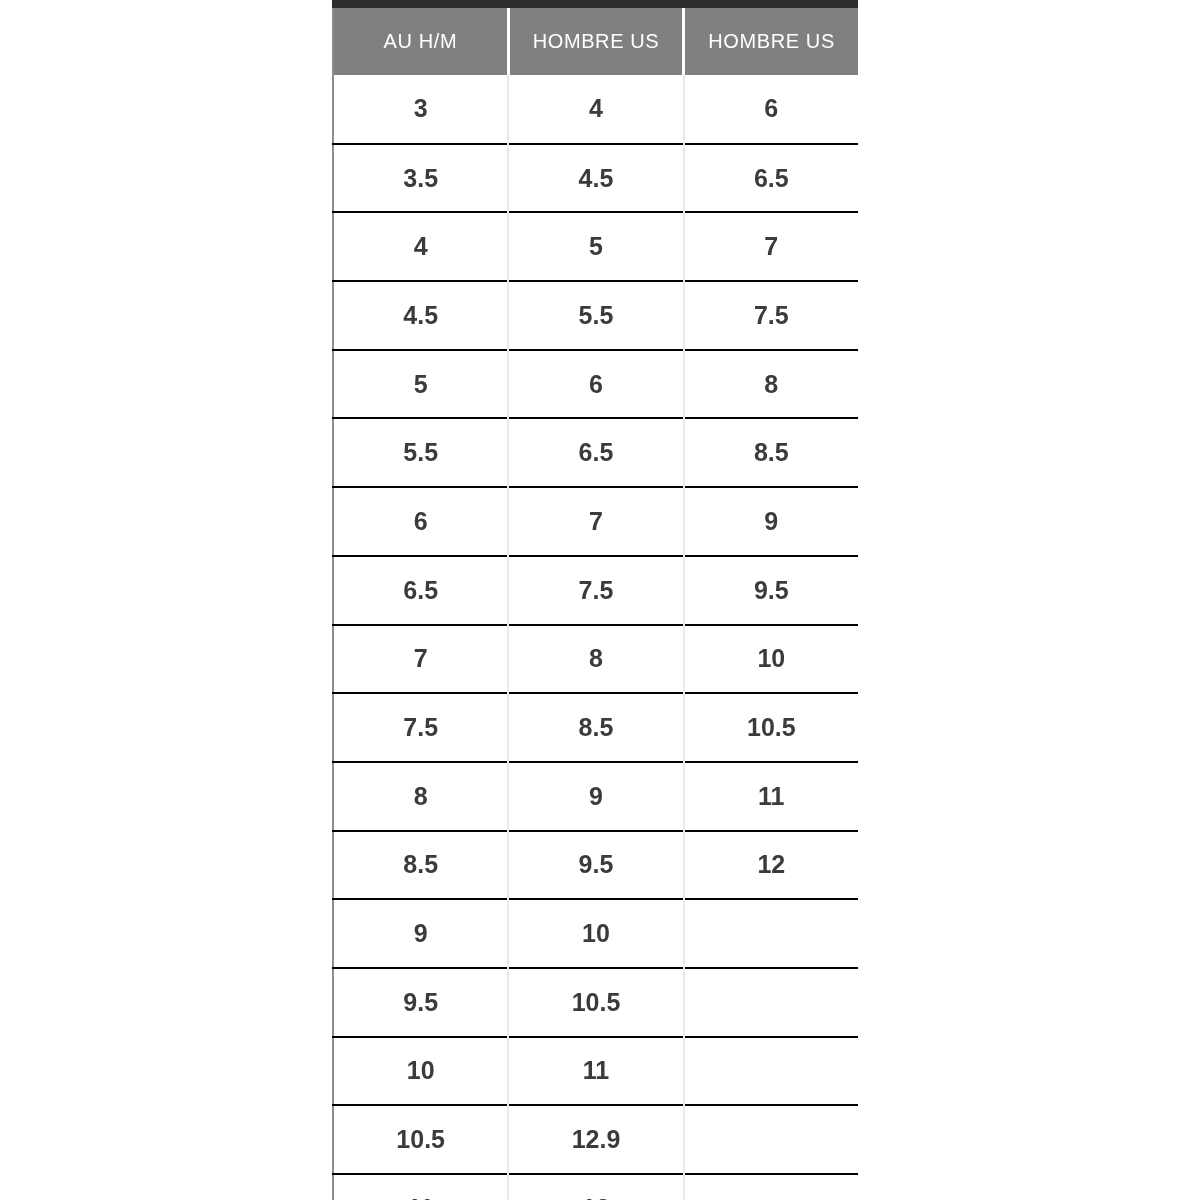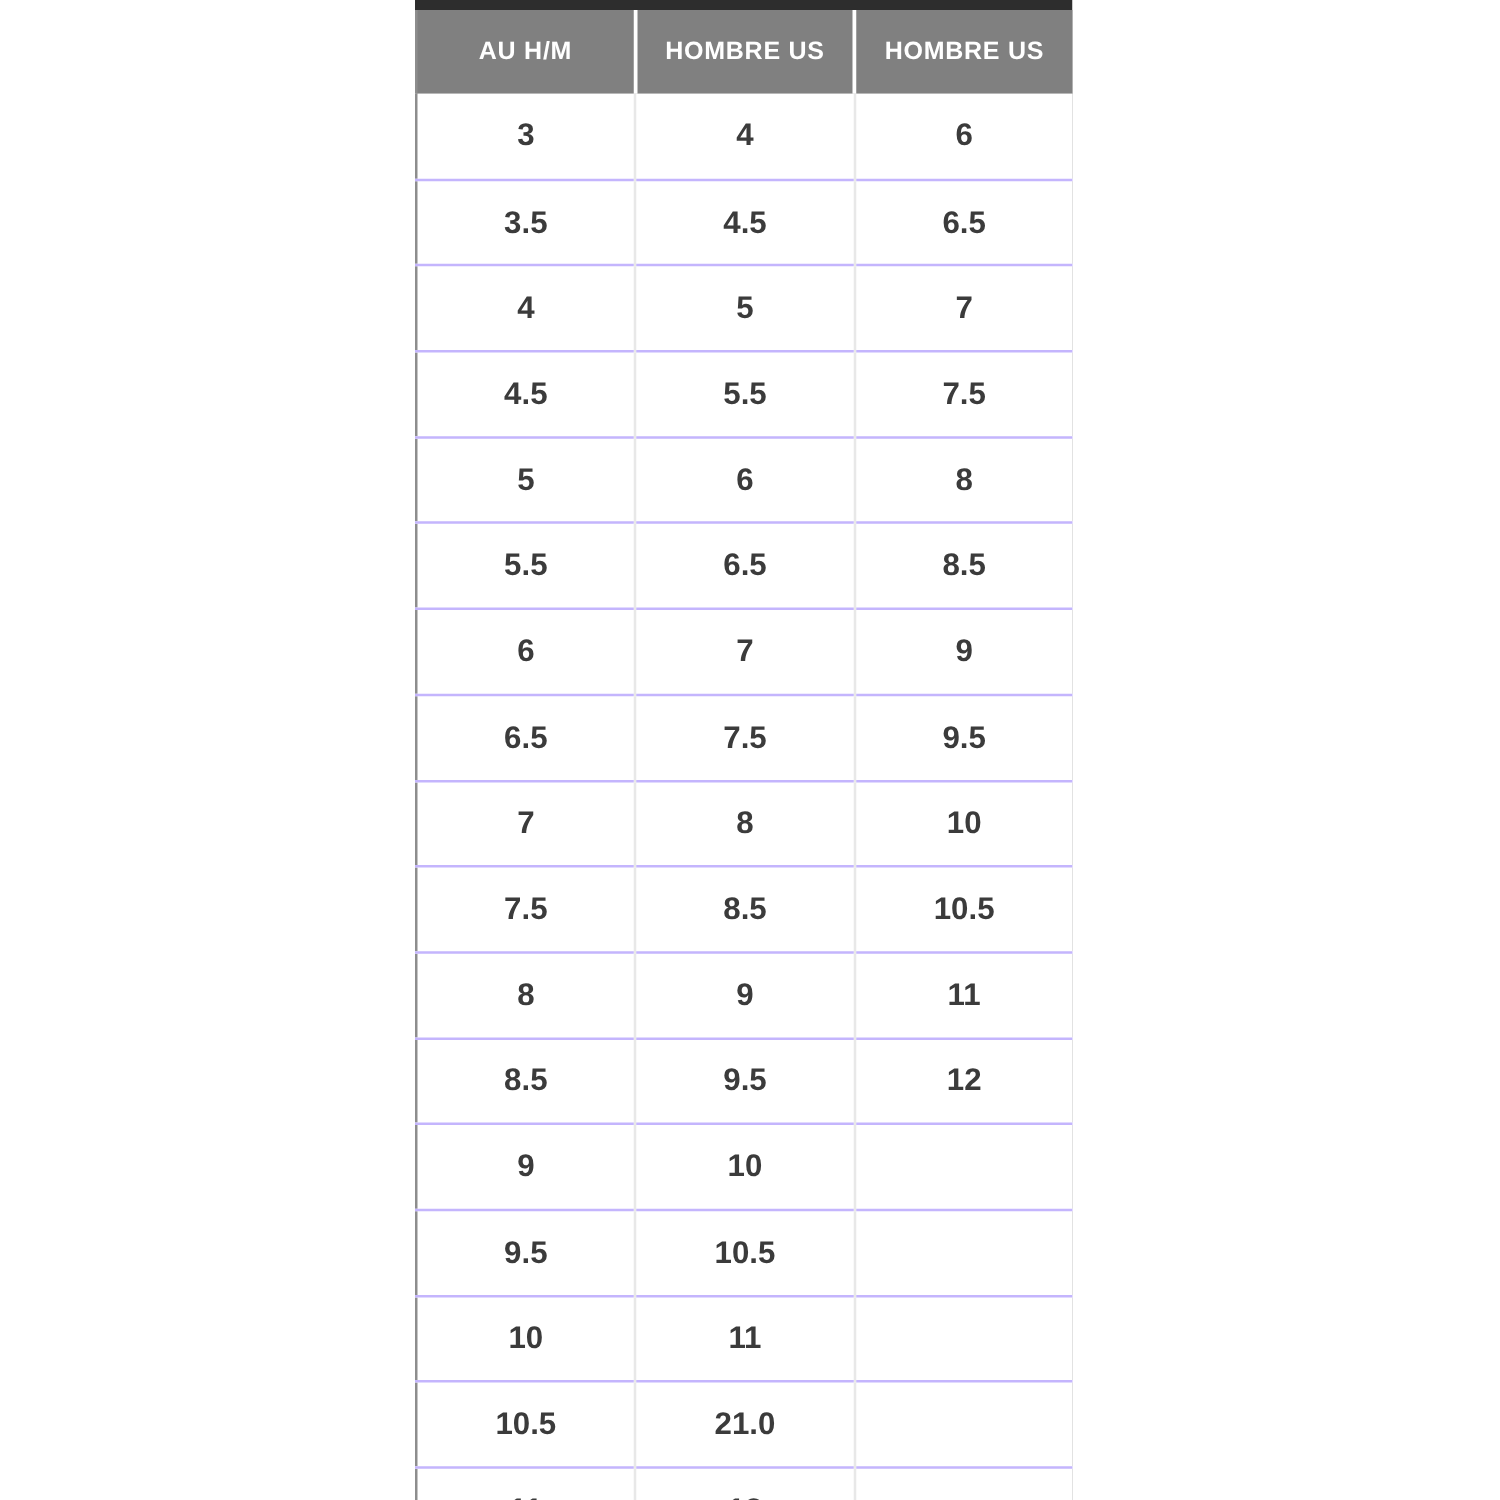--- a/index.html
+++ b/index.html
@@ -58,42 +58,42 @@
 
   table.sizes col { width: 175.33px; }
 
   
   thead tr { height: 67px; }
 
   thead th {
     background: #808080;
     color: #ffffff;
     font-size: 20px;
-    font-weight: bold;
+    font-weight: normal;
     letter-spacing: 0.6px;
     text-align: center;
     vertical-align: middle;
     padding: 0;
     border-right: 3px solid #ffffff;
     box-sizing: border-box;
   }
   thead th:last-child { border-right: none; }
 
   
   tbody tr { height: 68.7px; }
 
   tbody td {
     background: #ffffff;
     color: #3b3b3b;
     font-size: 25px;
     font-weight: bold;
     text-align: center;
     vertical-align: middle;
     padding: 0;
-    border-top: 2px solid #c4b5fd;
+    border-top: 2px solid #000000;
     border-right: 2px solid #e8e8e8;
     box-sizing: border-box;
   }
   tbody td:last-child { border-right: none; }
   tbody tr:first-child td { border-top: none; }
 
   
   tbody td.empty { color: transparent; }
 </style>
 </head>
@@ -190,21 +190,21 @@
             <td>10.5</td>
             <td class="empty"></td>
           </tr>
           <tr>
             <td>10</td>
             <td>11</td>
             <td class="empty"></td>
           </tr>
           <tr>
             <td>10.5</td>
-            <td>21.0</td>
+            <td>12.9</td>
             <td class="empty"></td>
           </tr>
           <tr>
             <td>11</td>
             <td>12</td>
             <td class="empty"></td>
           </tr>
         </tbody>
     </table>
 

